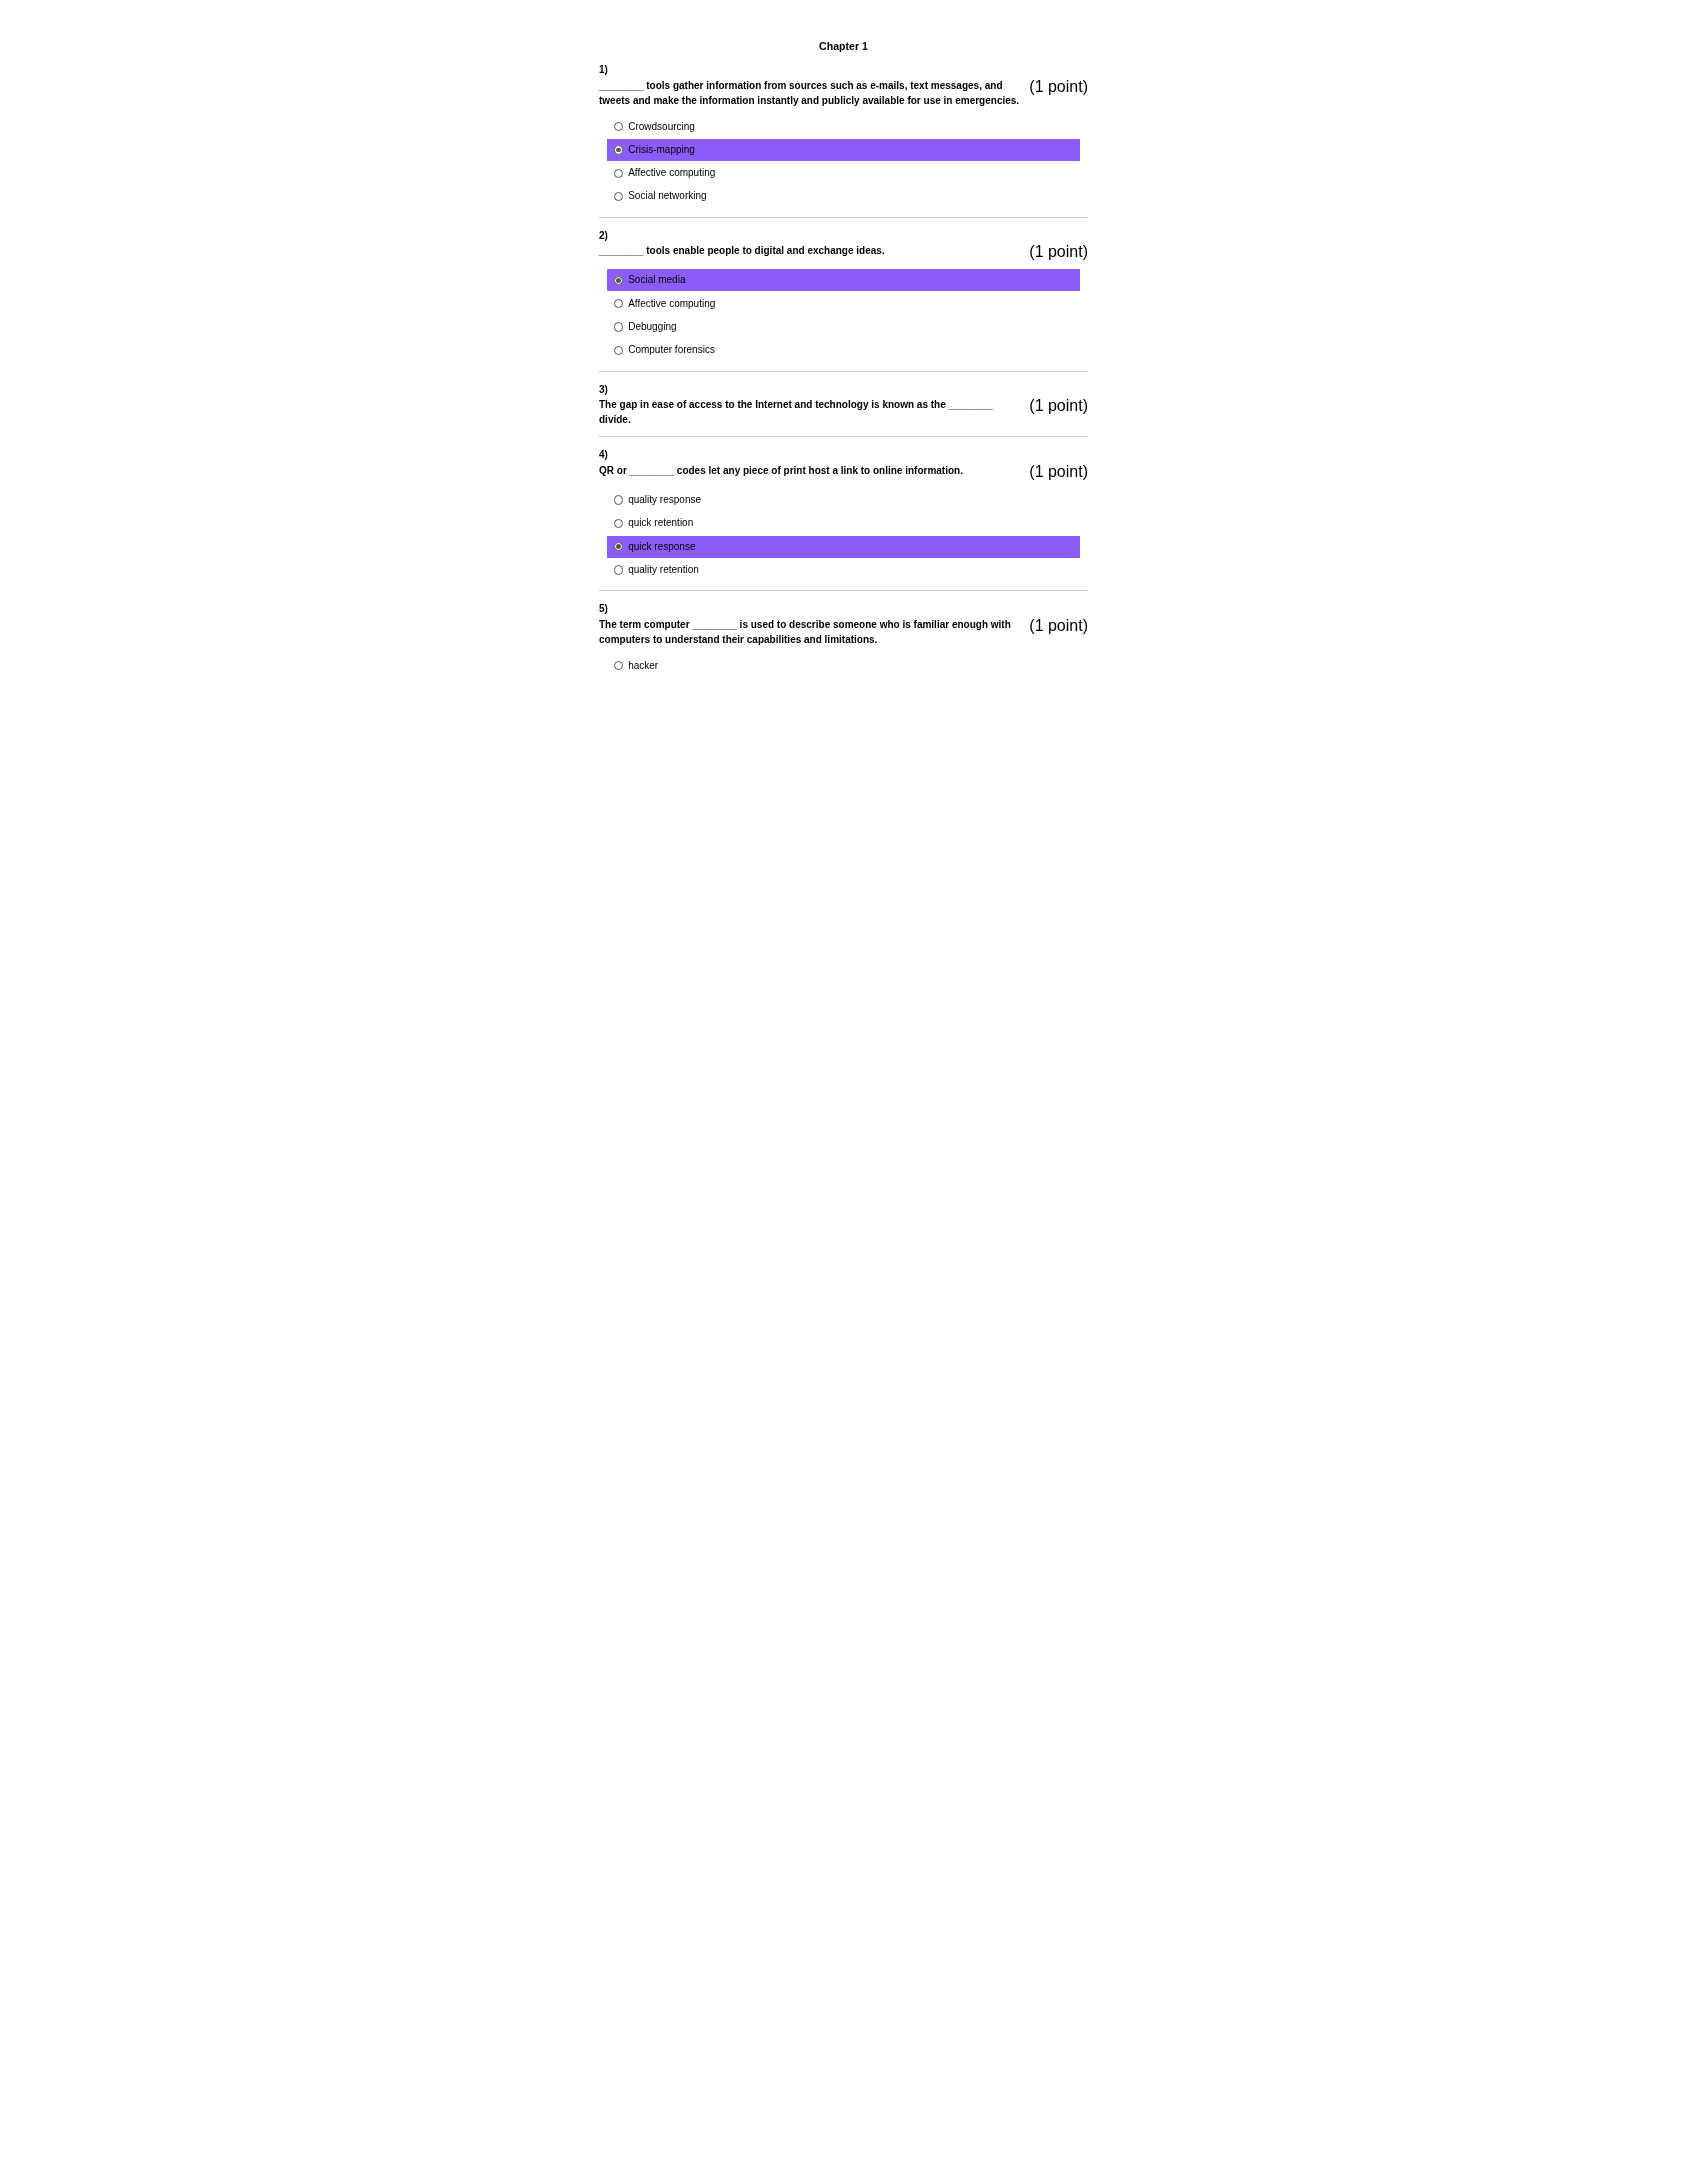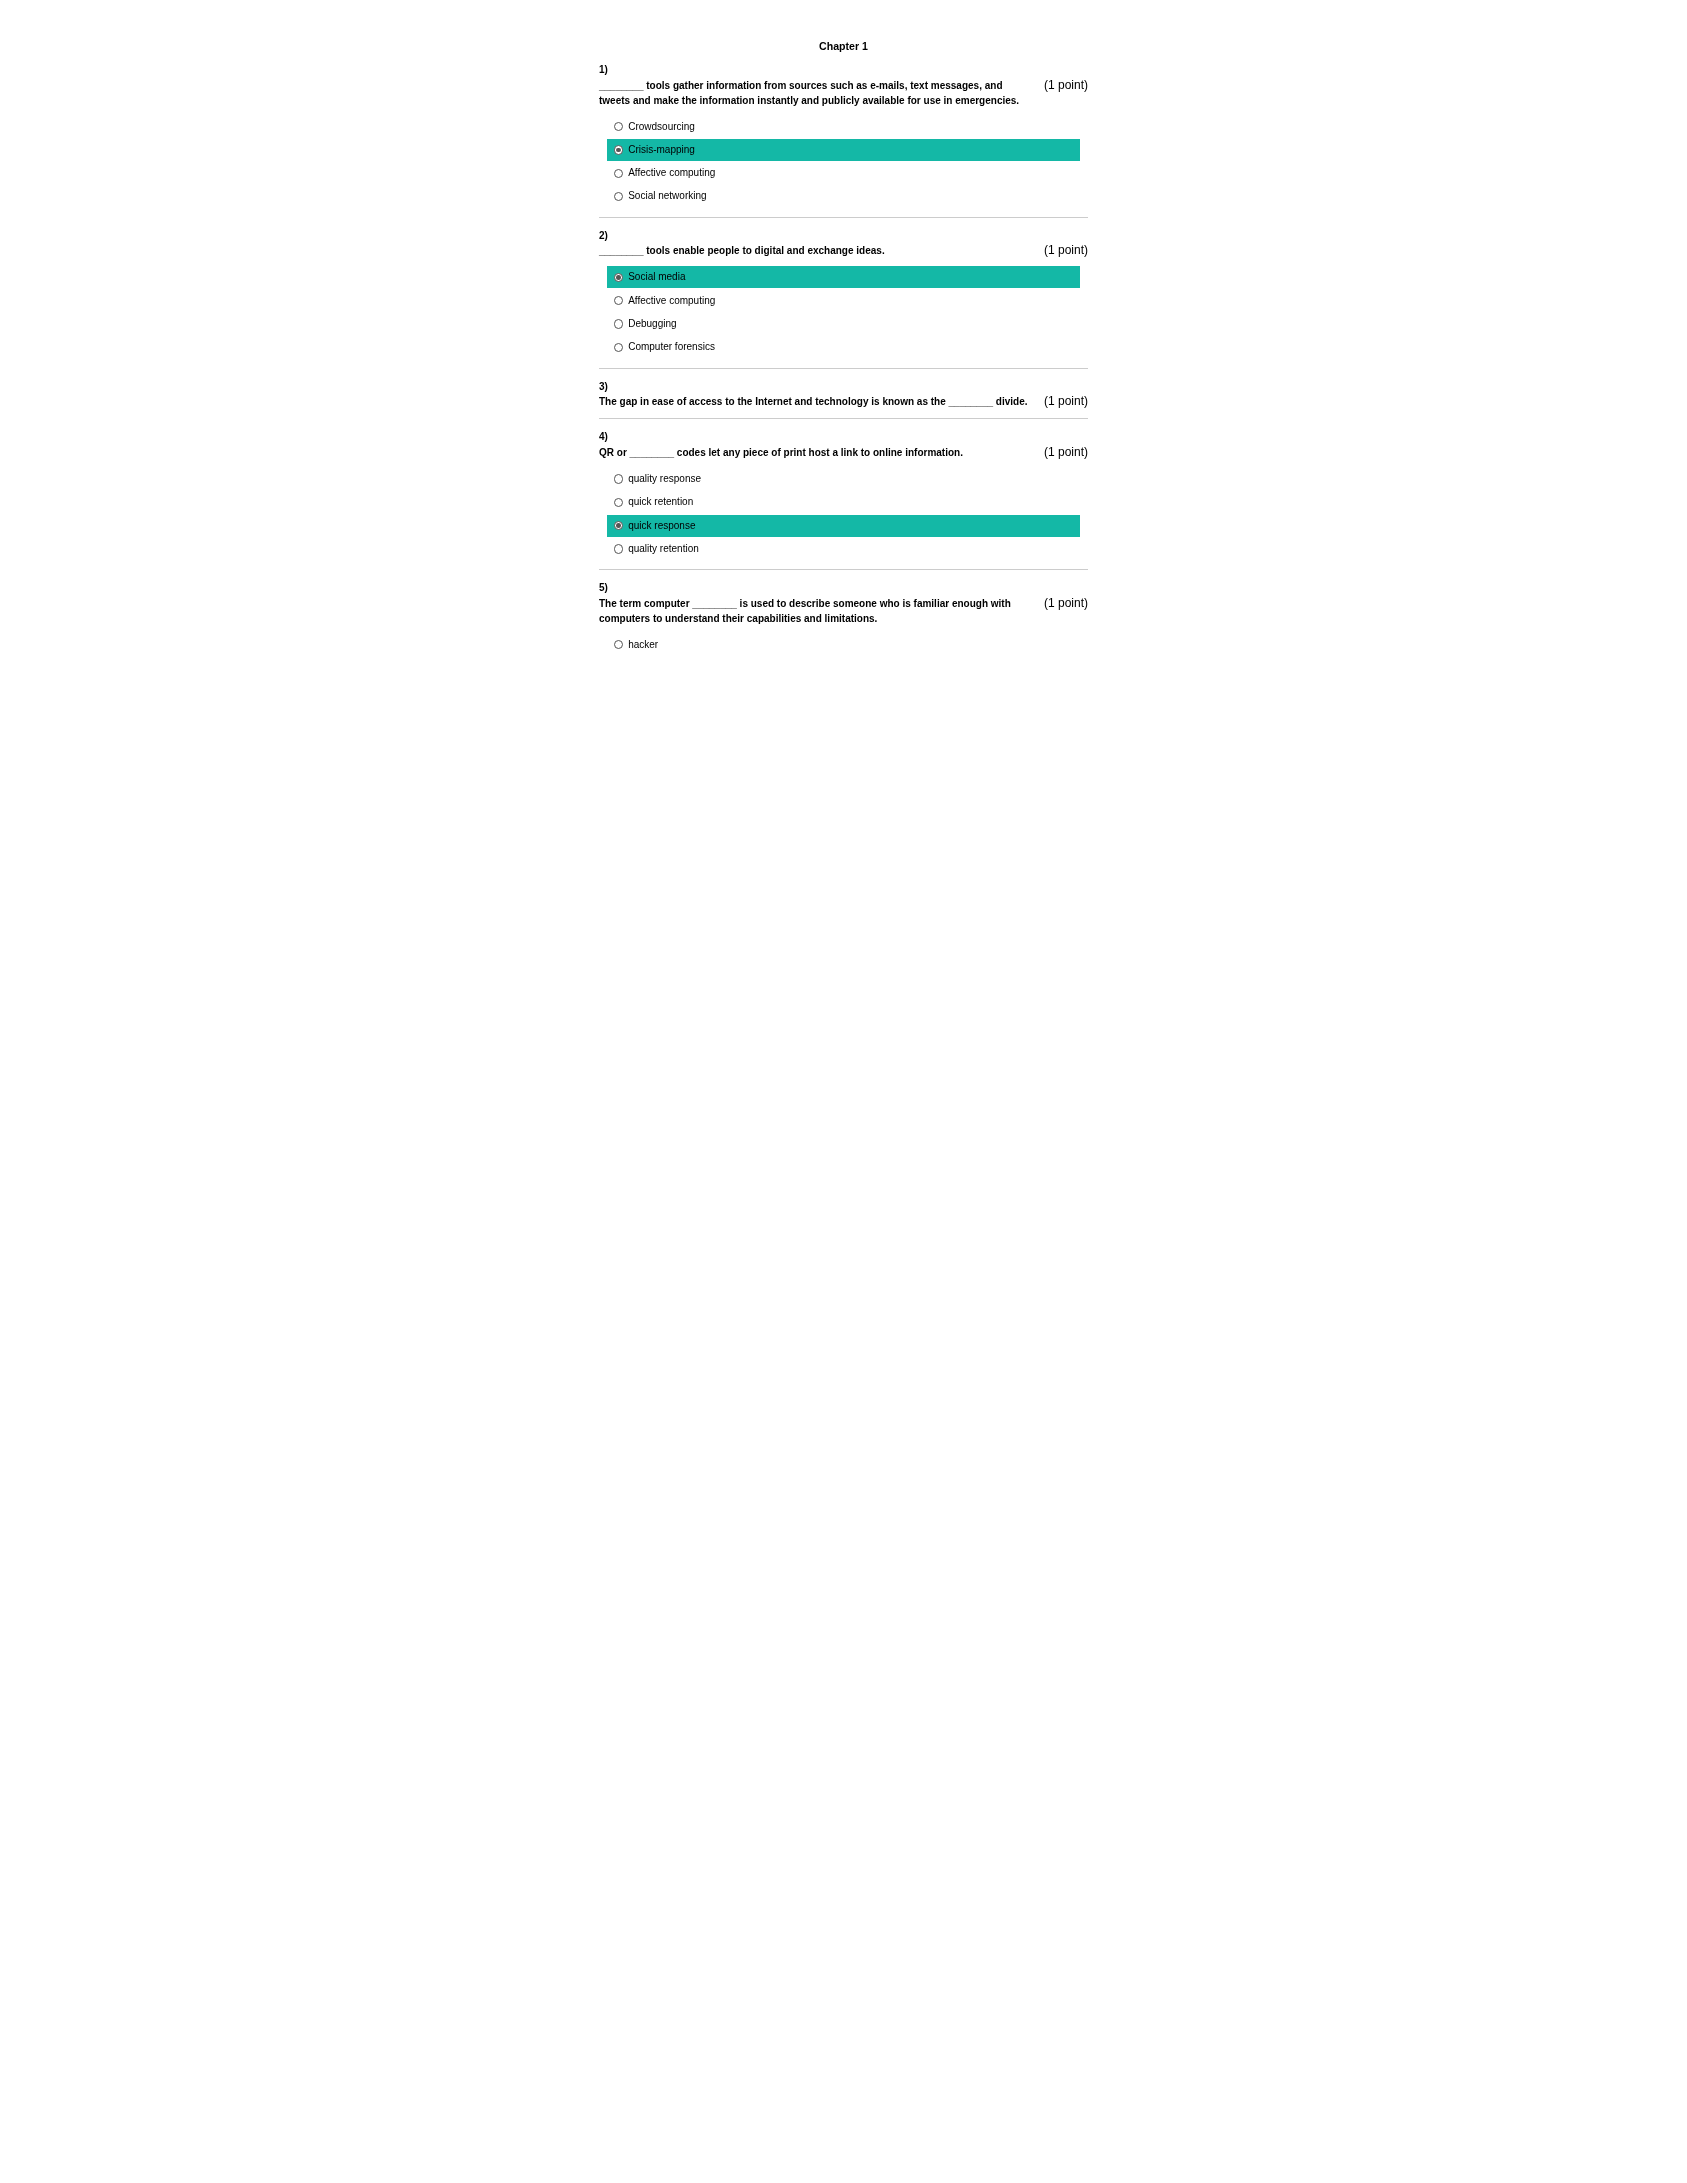--- a/index.html
+++ b/index.html
@@ -34,37 +34,37 @@
     }
     .question-text {
       flex: 1;
       line-height: 1.5;
       font-size: 10px;
       font-weight: bold;
     }
     .points {
       white-space: nowrap;
       margin-left: 10px;
-      font-size: 12px;
+      font-size: 16px;
     }
     .options-list {
       list-style: none;
       padding: 0;
       margin: 8px;
     }
     .option-item {
       display: flex;
       align-items: center;
       padding: 4px 6.6px;
       margin-bottom: 1.3px;
       font-size: 10px;
       line-height: 1.4;
     }
     .option-item.selected {
-      background-color: #14b8a6;
+      background-color: #8b5cf6;
     }
     .option-item label {
       margin-left: 5.3px;
       cursor: pointer;
     }
     .radio-circle {
       width: 9.3px;
       height: 9.3px;
       border-radius: 50%;
       border: 1px solid #555;

